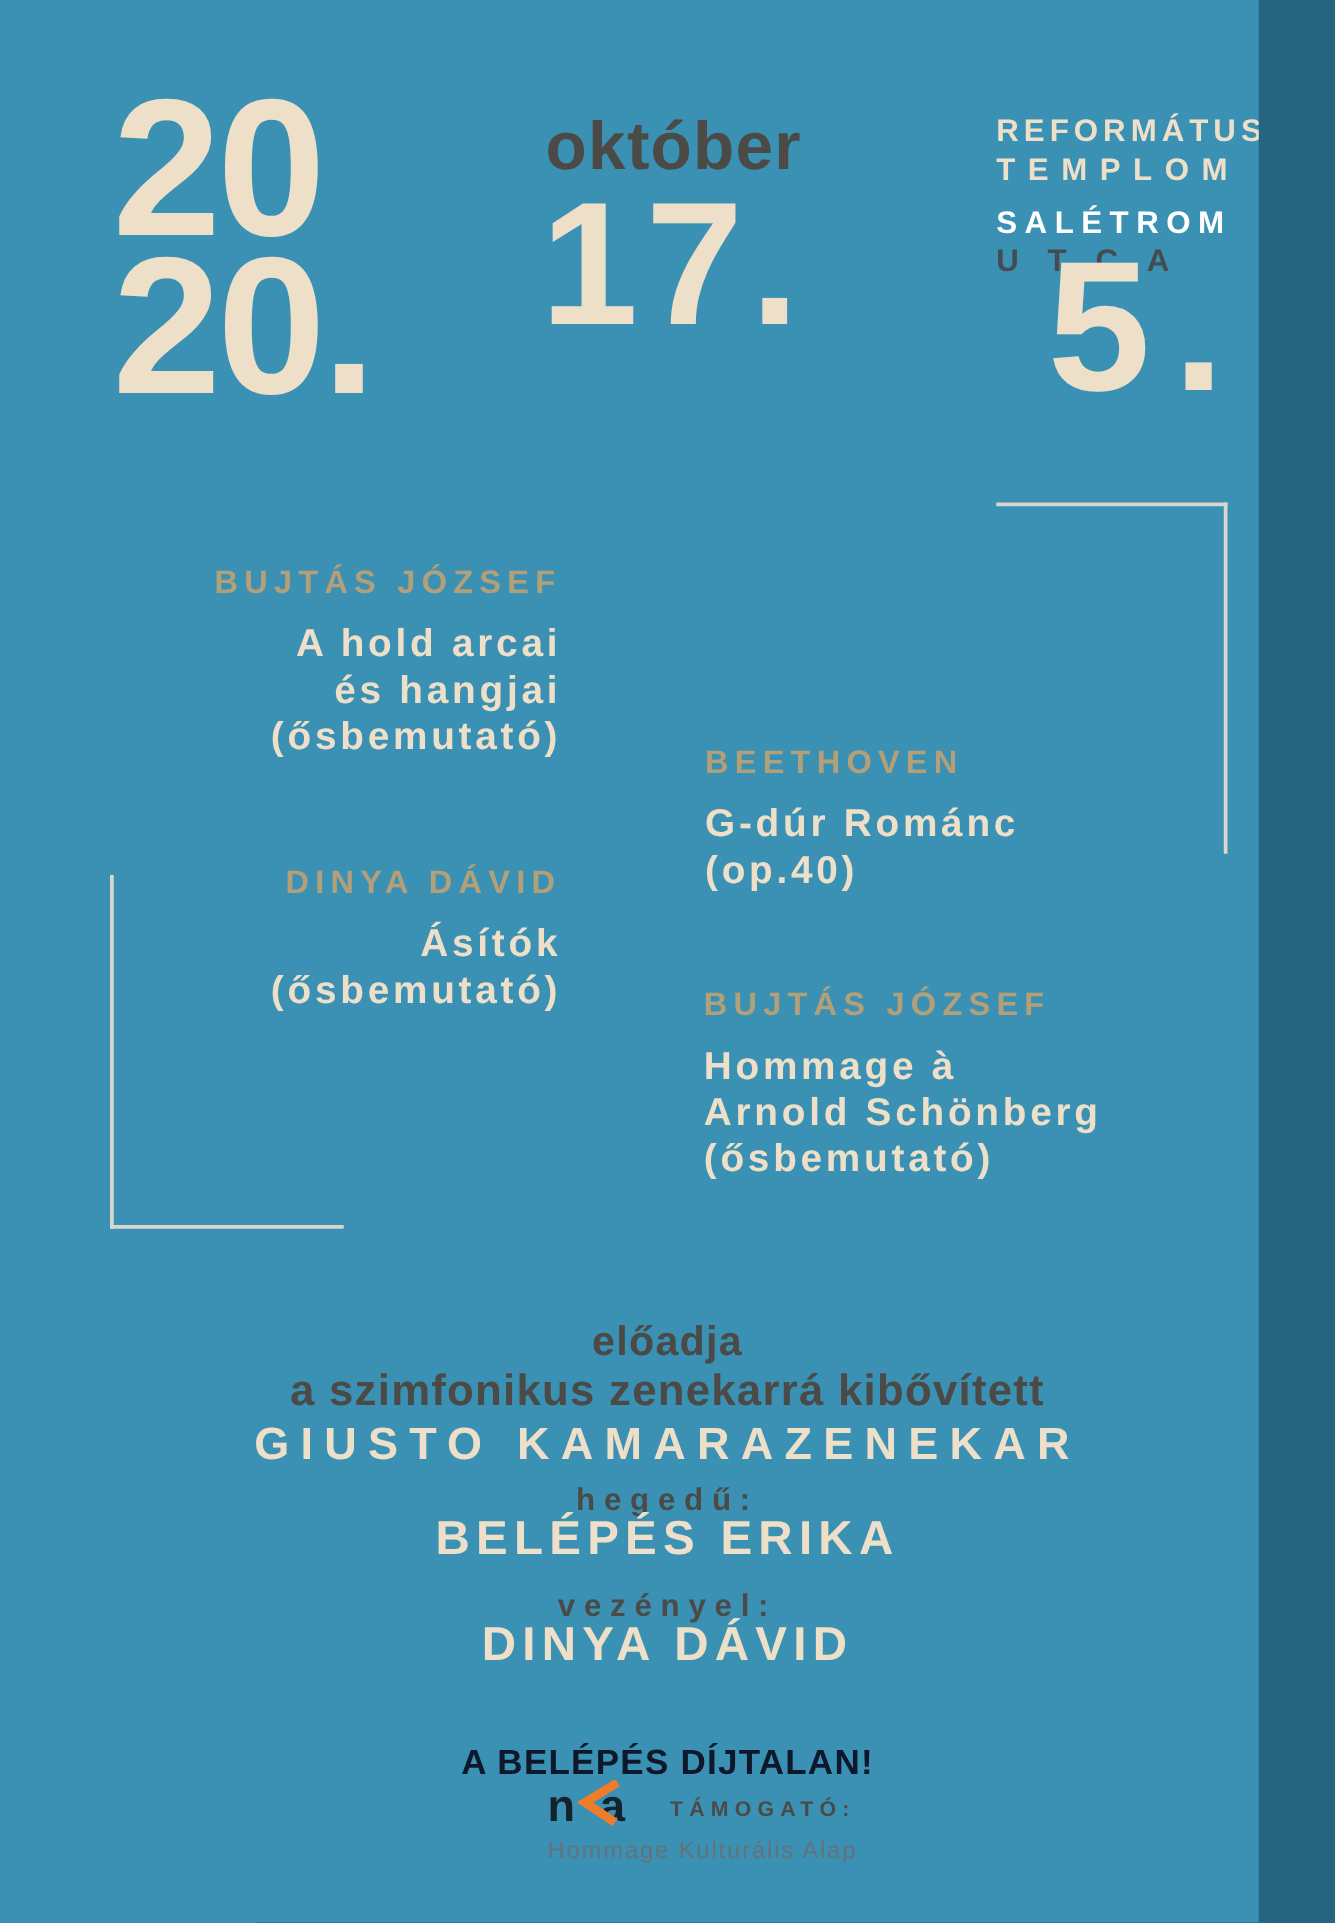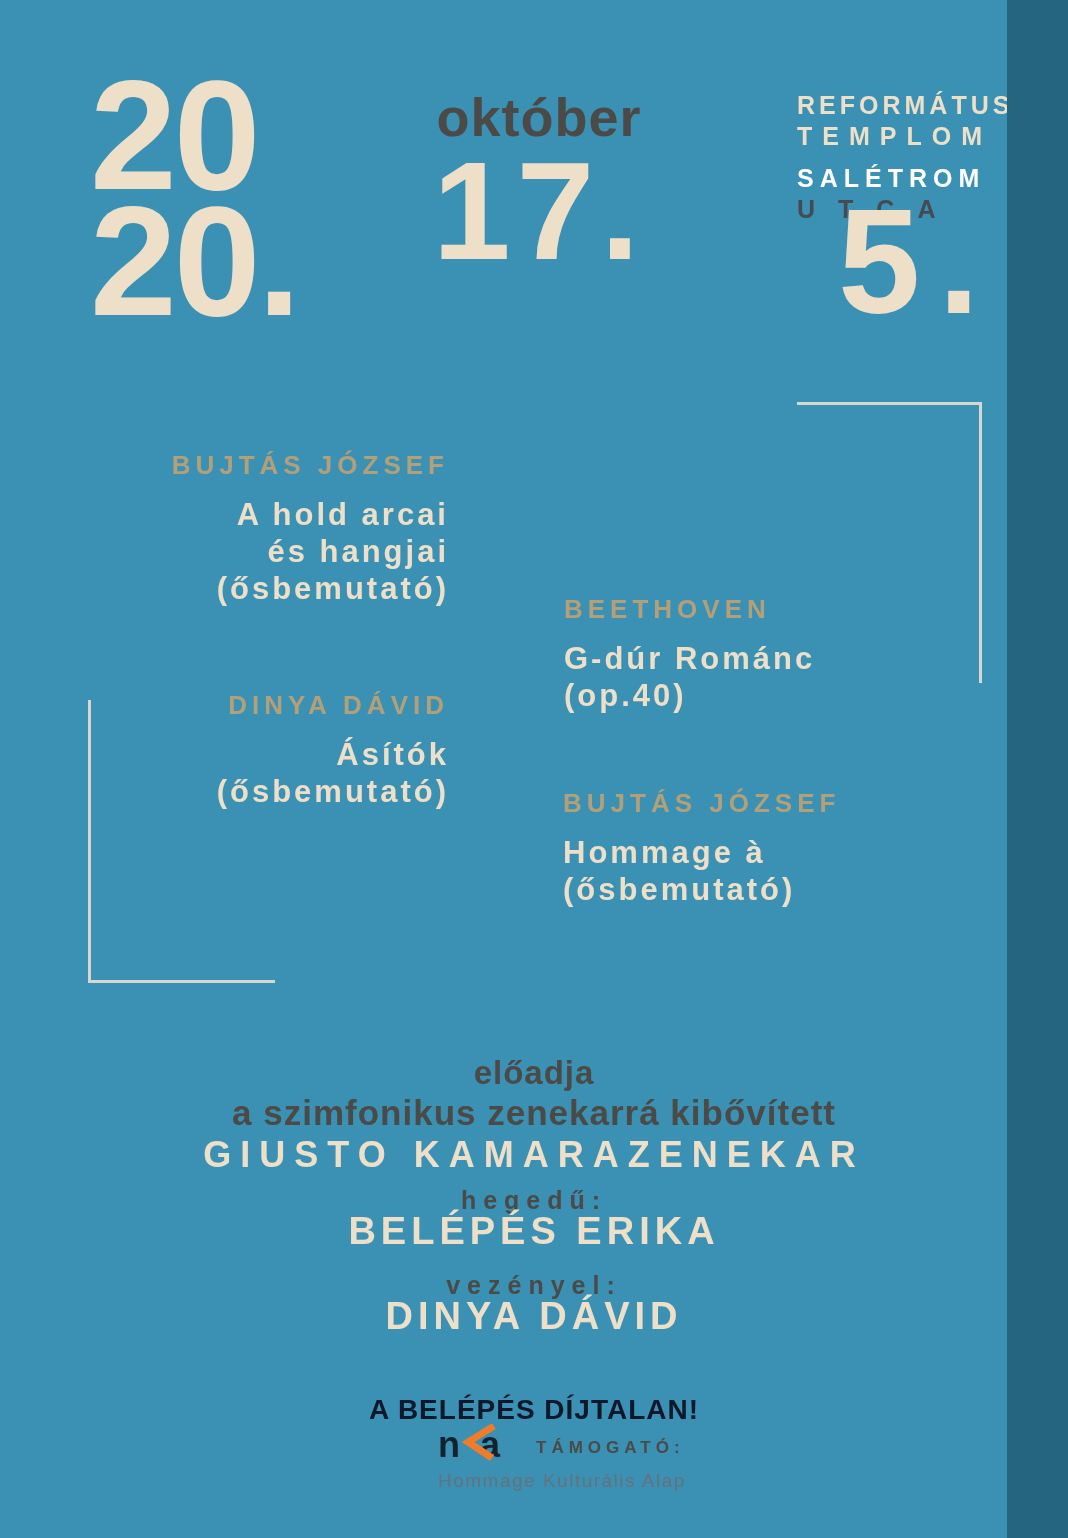--- a/index.html
+++ b/index.html
@@ -116,20 +116,21 @@
     <div class="piece">
       <div>Ásítók</div>
       <div>(ősbemutató)</div>
     </div>
   </div>
 
   <div class="prog b4">
     <div class="composer">BUJTÁS JÓZSEF</div>
     <div class="piece">
       <div>Hommage à</div>
+      <div>Arnold Schönberg</div>
       <div>(ősbemutató)</div>
     </div>
   </div>
 
   <div class="cline intro1">előadja</div>
   <div class="cline intro2">a szimfonikus zenekarrá kibővített</div>
   <div class="cline ensemble">GIUSTO KAMARAZENEKAR</div>
   <div class="cline violin-lab">hegedű:</div>
   <div class="cline violin">BELÉPÉS ERIKA</div>
   <div class="cline cond-lab">vezényel:</div>

